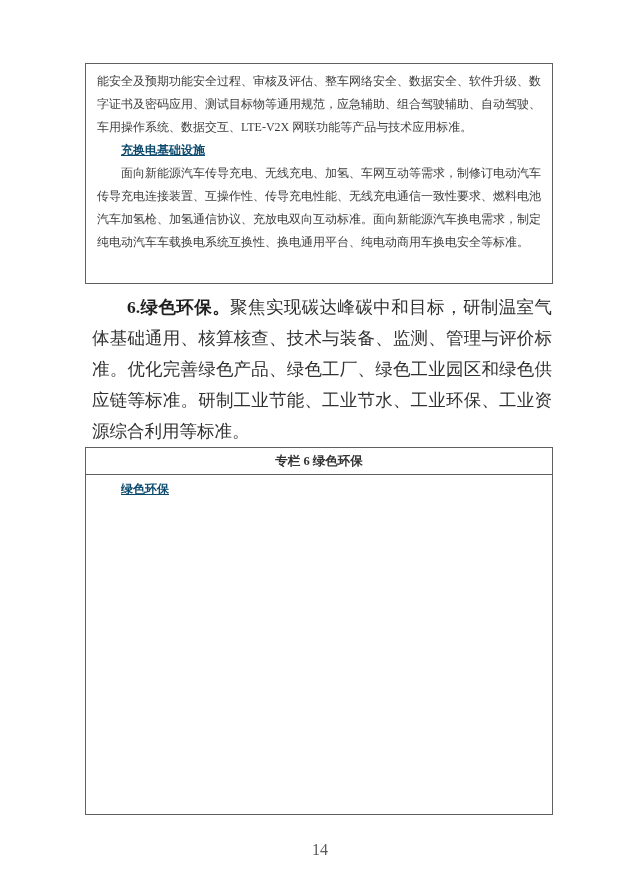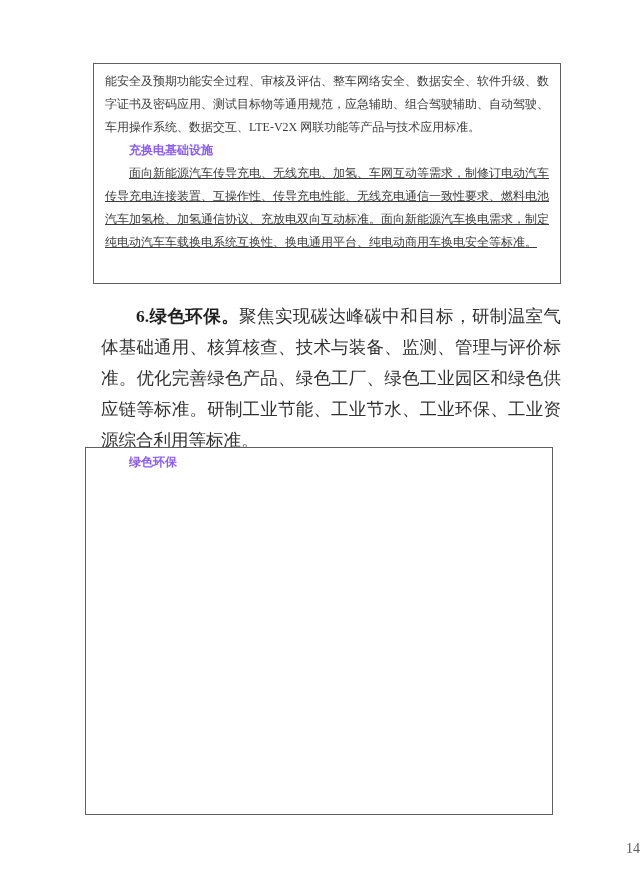--- a/index.html
+++ b/index.html
@@ -23,79 +23,80 @@
     box-sizing: border-box;
     background: #ffffff;
   }
   .box-charging { top: 63px; height: 221px; padding: 6px 11px 0 11px; }
   .box-green    { top: 447px; height: 368px; }
   .box-text {
     font-size: 12px;
     line-height: 23px;
     color: #3c3c3c;
     text-align: justify;
-    margin-left: 8px;
   }
   .box-text p { margin: 0; }
   .box-continue { text-indent: 0; }
-  .box-para { text-indent: 2em; text-decoration: underline; }
+  .box-para { text-indent: 2em; }
   .box-heading {
     font-weight: bold;
-    color: #8b5cf6;
+    color: #0c4a6e;
     text-indent: 2em;
     text-align: left;
+    text-decoration: underline;
   }
   .box-title-row {
     height: 26px;
     line-height: 26px;
     text-align: center;
     font-weight: bold;
     font-size: 12.5px;
     color: #333333;
     border-bottom: 1px solid #606060;
   }
   .box-green-content { padding: 3px 11px 0 11px; }
   
   .main-para {
     position: absolute;
     left: 88px; top: 288px;
     width: 460px;
     font-size: 17.5px;
     line-height: 31px;
     color: #313131;
     text-align: justify;
-    margin: 13px;
+    margin: 4px;
     text-indent: 2em;
   }
   .main-para b { color: #1f1f1f; }
   
   .page-number {
     position: absolute;
     left: 0; right: 0; top: 841px;
-    text-align: right;
-    font-size: 14px;
+    text-align: center;
+    font-size: 16px;
     color: #5a5a5a;
   }
 </style>
 </head>
 <body>
 
 <div class="page">
 
   <div class="col-box box-charging box-text">
     <p class="box-continue">能安全及预期功能安全过程、审核及评估、整车网络安全、数据安全、软件升级、数字证书及密码应用、测试目标物等通用规范，应急辅助、组合驾驶辅助、自动驾驶、车用操作系统、数据交互、LTE-V2X 网联功能等产品与技术应用标准。</p>
     <p class="box-heading">充换电基础设施</p>
     <p class="box-para">面向新能源汽车传导充电、无线充电、加氢、车网互动等需求，制修订电动汽车传导充电连接装置、互操作性、传导充电性能、无线充电通信一致性要求、燃料电池汽车加氢枪、加氢通信协议、充放电双向互动标准。面向新能源汽车换电需求，制定纯电动汽车车载换电系统互换性、换电通用平台、纯电动商用车换电安全等标准。</p>
   </div>
 
   <p class="main-para">
     <b>6.绿色环保。</b><span>聚焦实现碳达峰碳中和目标，研制温室气体基础通用、核算核查、技术与装备、监测、管理与评价标准。优化完善绿色产品、绿色工厂、绿色工业园区和绿色供应链等标准。研制工业节能、工业节水、工业环保、工业资源综合利用等标准。</span>
   </p>
 
   <div class="col-box box-green">
+    <div class="box-title-row">专栏 6  绿色环保</div>
     <div class="box-green-content box-text">
       <p class="box-heading">绿色环保</p>
     </div>
   </div>
 
   <div class="page-number">14</div>
 
 </div>
 
 </body></html>

